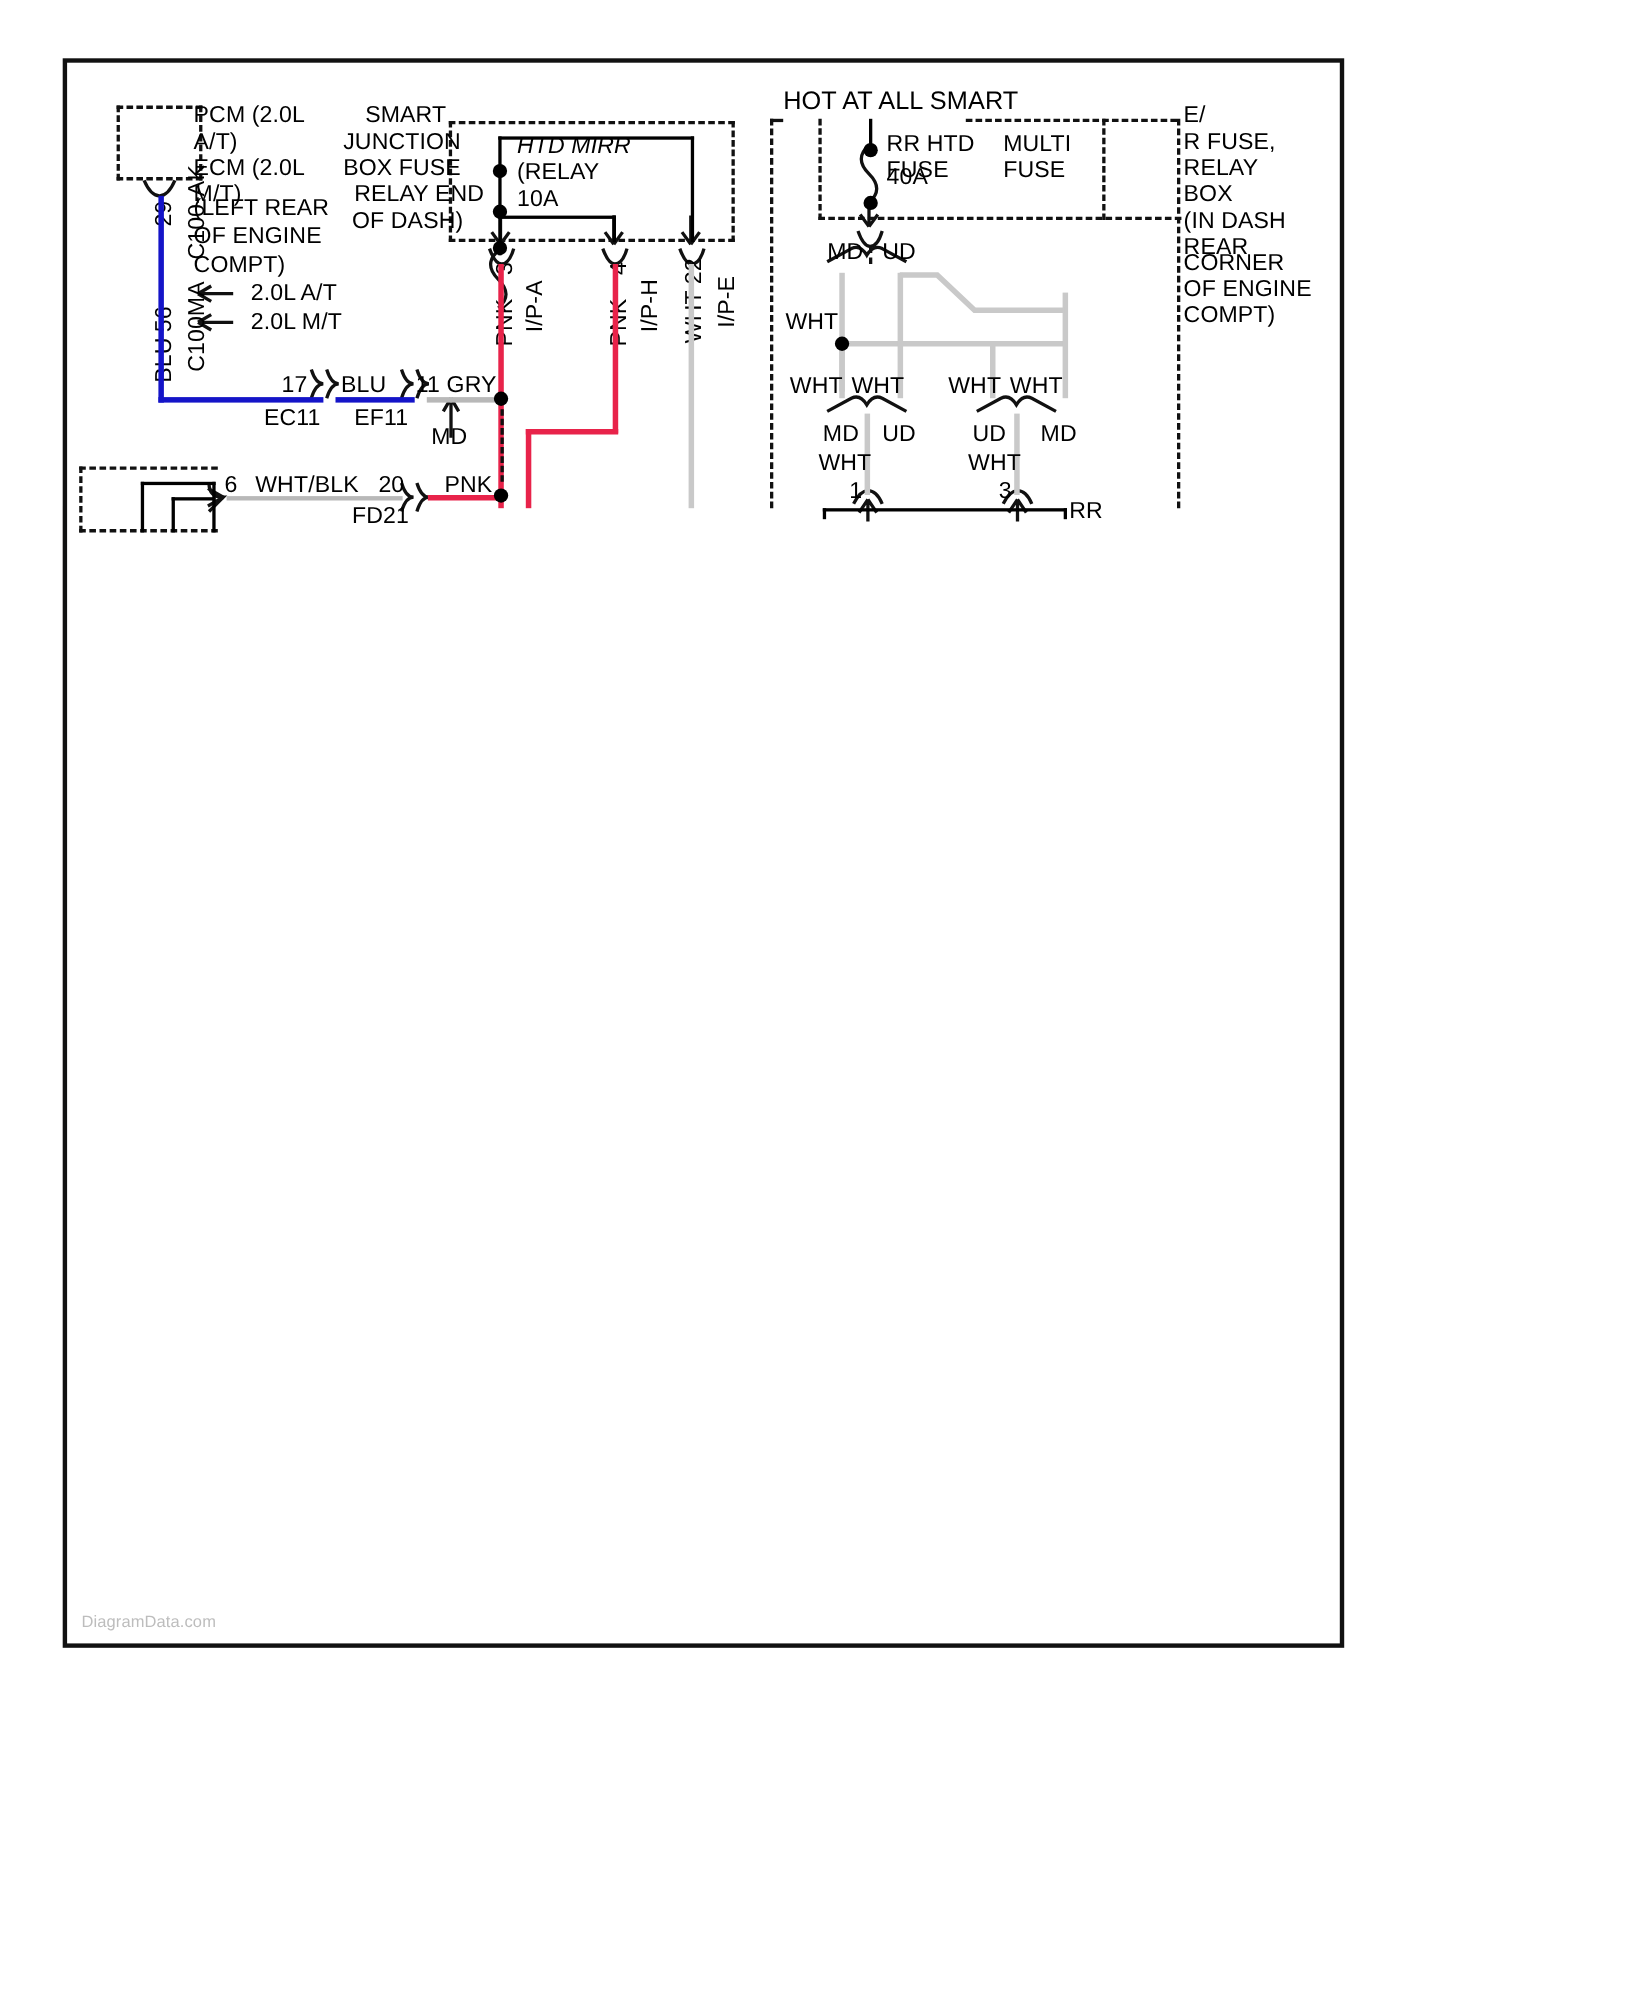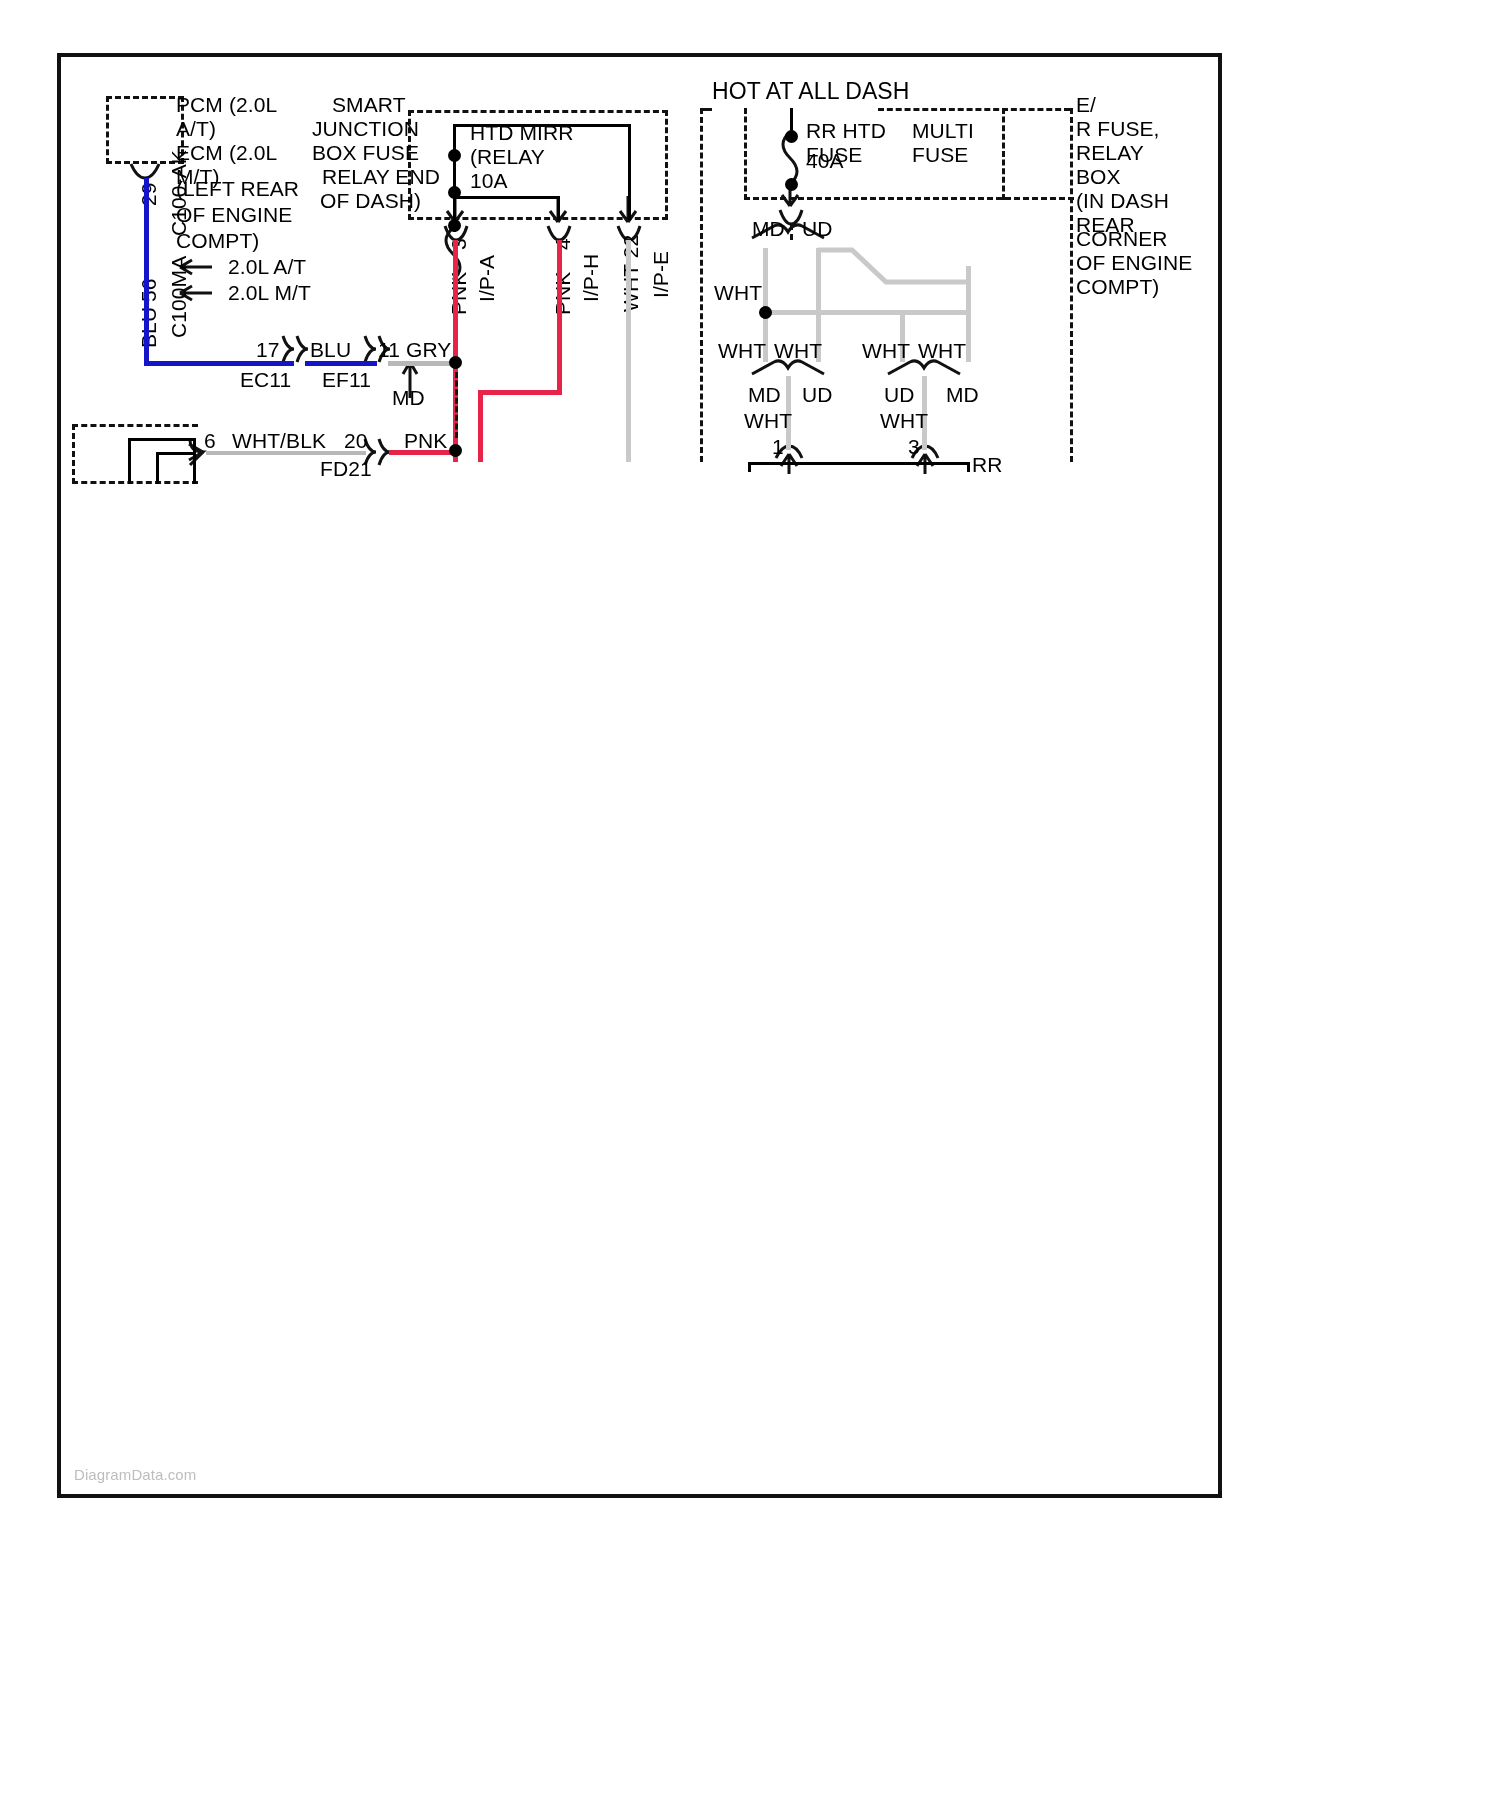--- a/index.html
+++ b/index.html
@@ -252,21 +252,21 @@
   <div class="wire h blu" style="left:144px;top:361px;width:150px;height:5px;"></div>
   <div class="wire h blu" style="left:305px;top:361px;width:72px;height:5px;"></div>
 
   <div class="dashbox" style="left:408px;top:110px;width:260px;height:110px;"></div>
   <div class="t" style="left:332px;top:92px;">SMART</div>
   <div class="t" style="left:312px;top:116px;">JUNCTION</div>
   <div class="t" style="left:312px;top:140px;">BOX FUSE</div>
   <div class="t" style="left:322px;top:164px;">RELAY END</div>
   <div class="t" style="left:320px;top:188px;">OF DASH)</div>
 
-  <div class="t" style="left:470px;top:120px;">HTD MIRR</div>
+  <div class="t" style="left:470px;top:120px;font-style:italic;">HTD MIRR</div>
   <div class="t" style="left:470px;top:144px;">(RELAY</div>
   <div class="t" style="left:470px;top:168px;">10A</div>
 
   <div class="wire v" style="left:453px;top:124px;width:3px;height:108px;"></div>
   <div class="wire h" style="left:453px;top:124px;width:178px;height:3px;"></div>
   <div class="wire v" style="left:628px;top:124px;width:3px;height:96px;"></div>
   <div class="wire h" style="left:453px;top:196px;width:107px;height:3px;"></div>
   <div class="wire v" style="left:557px;top:196px;width:3px;height:24px;"></div>
   <div class="dot" style="left:448px;top:149px;"></div>
   <div class="dot" style="left:448px;top:186px;"></div>
@@ -309,21 +309,21 @@
 
   <div class="wire h gry" style="left:206px;top:451px;width:160px;height:4px;"></div>
   <div class="t" style="left:204px;top:428px;">6</div>
   <div class="t" style="left:232px;top:428px;">WHT/BLK</div>
   <div class="t" style="left:344px;top:428px;">20</div>
   <div class="t" style="left:320px;top:456px;">FD21</div>
   <div class="t" style="left:404px;top:428px;">PNK</div>
   <div class="wire h pnk" style="left:389px;top:450px;width:68px;height:5px;"></div>
   <div class="dot" style="left:449px;top:444px;"></div>
 
-  <div class="t" style="left:712px;top:78px;font-size:23px;">HOT AT ALL DASH</div>
+  <div class="t" style="left:712px;top:78px;font-size:23px;">HOT AT ALL SMART</div>
   <div class="dashh" style="left:700px;top:108px;width:12px;"></div>
   <div class="dashh" style="left:878px;top:108px;width:192px;"></div>
   <div class="dashv" style="left:700px;top:108px;height:354px;"></div>
   <div class="dashv" style="left:1070px;top:108px;height:354px;"></div>
 
   <div class="dashbox" style="left:744px;top:108px;width:330px;height:92px;border-top:none;border-right:none;"></div>
   <div class="dashv" style="left:1002px;top:108px;height:92px;"></div>
   <div class="wire v" style="left:790px;top:108px;width:3px;height:28px;"></div>
   <div class="dot" style="left:785px;top:130px;"></div>
   <div class="dot" style="left:785px;top:178px;"></div>

